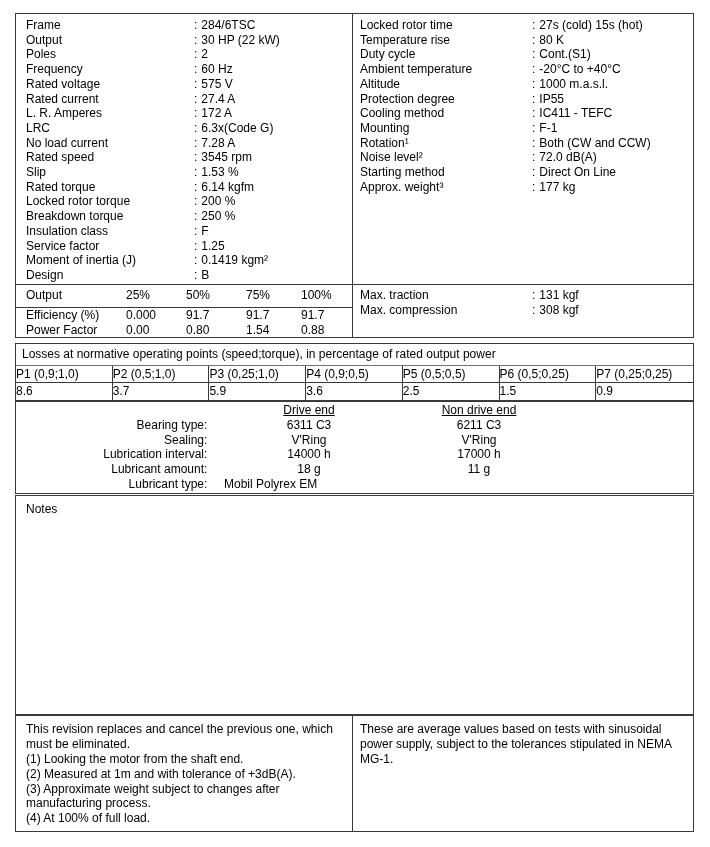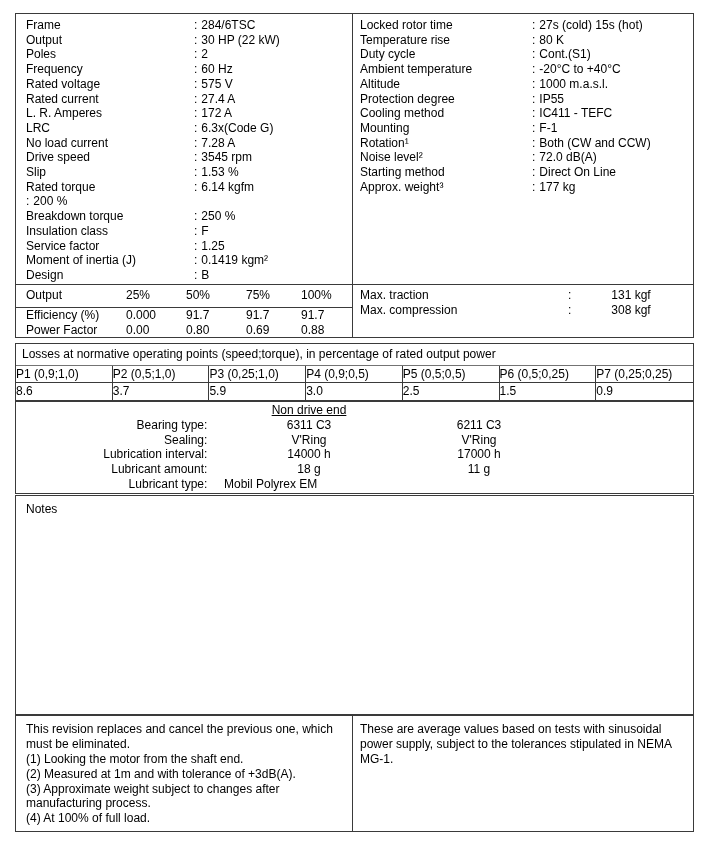--- a/index.html
+++ b/index.html
@@ -24,21 +24,21 @@
   .val { margin-left:4px; }
   .top-divider { border-top:1px solid #3a3a3a; }
 
   
   .out-grid { display:grid; grid-template-columns:337px 1fr; height:53px; }
   .out-table { border-right:1px solid #3a3a3a; padding-top:3px; }
   .out-row { display:grid; grid-template-columns:100px 60px 60px 55px auto; padding-left:10px; line-height:14.7px; }
   .out-head { height:20px; border-bottom:1px solid #3a3a3a; }
   .found { padding-top:3px; }
   .found-title { line-height:14.7px; height:20px; padding-left:7px; }
-  .found-row { display:flex; line-height:14.7px; padding-left:7px;gap:36px; }
+  .found-row { display:flex; line-height:14.7px; padding-left:7px; }
   .found-row .lab { flex:0 0 172px; }
 
   
   .losses { margin-top:5px; }
   .losses-title { padding:3px 0 3px 6px; line-height:14.7px; border-bottom:1px solid #737373; }
   .losses-heads, .losses-vals { display:grid; grid-template-columns:repeat(7,1fr); text-align:left; }
   .losses-heads { border-bottom:1px solid #3a3a3a; }
   .losses-heads > div, .losses-vals > div { padding:1px 0; line-height:14.7px; border-right:1px solid #3a3a3a; }
   .losses-heads > div:last-child, .losses-vals > div:last-child { border-right:none; }
 
@@ -106,35 +106,36 @@
             <span class="lab">LRC</span>
             <span>:</span>
             <span class="val">6.3x(Code G)</span>
           </div>
         <div class="spec-row">
             <span class="lab">No load current</span>
             <span>:</span>
             <span class="val">7.28 A</span>
           </div>
         <div class="spec-row">
-            <span class="lab">Drive speed</span>
+            <span class="lab">Rated speed</span>
             <span>:</span>
             <span class="val">3545 rpm</span>
           </div>
         <div class="spec-row">
             <span class="lab">Slip</span>
             <span>:</span>
             <span class="val">1.53 %</span>
           </div>
         <div class="spec-row">
             <span class="lab">Rated torque</span>
             <span>:</span>
             <span class="val">6.14 kgfm</span>
           </div>
         <div class="spec-row">
+            <span class="lab">Locked rotor torque</span>
             <span>:</span>
             <span class="val">200 %</span>
           </div>
         <div class="spec-row">
             <span class="lab">Breakdown torque</span>
             <span>:</span>
             <span class="val">250 %</span>
           </div>
         <div class="spec-row">
             <span class="lab">Insulation class</span>
@@ -234,21 +235,21 @@
           <span>Efficiency (%)</span>
           <span>0.000</span>
           <span>91.7</span>
           <span>91.7</span>
           <span>91.7</span>
         </div>
         <div class="out-row">
           <span>Power Factor</span>
           <span>0.00</span>
           <span>0.80</span>
-          <span>0.69</span>
+          <span>1.54</span>
           <span>0.88</span>
         </div>
       </div>
       <div class="found">
         <div class="found-row">
             <span class="lab">Max. traction</span>
             <span>:</span>
             <span class="val">131 kgf</span>
           </div>
         <div class="found-row">
@@ -268,31 +269,32 @@
       <div>P3 (0,25;1,0)</div>
       <div>P4 (0,9;0,5)</div>
       <div>P5 (0,5;0,5)</div>
       <div>P6 (0,5;0,25)</div>
       <div>P7 (0,25;0,25)</div>
     </div>
     <div class="losses-vals">
       <div>8.6</div>
       <div>3.7</div>
       <div>5.9</div>
-      <div>3.0</div>
+      <div>3.6</div>
       <div>2.5</div>
       <div>1.5</div>
       <div>0.9</div>
     </div>
   </div>
 
   <div class="box bear">
     <div class="bear-row">
       <span></span>
         <span></span>
+      <span class="bc bear-head">Drive end</span>
       <span class="bc bear-head">Non drive end</span>
       <span></span>
     </div>
     <div class="bear-row">
       <span class="bl">Bearing type</span>
       <span>:</span>
       <span class="bc">6311 C3</span>
       <span class="bc">6211 C3</span>
       <span></span>
     </div>

